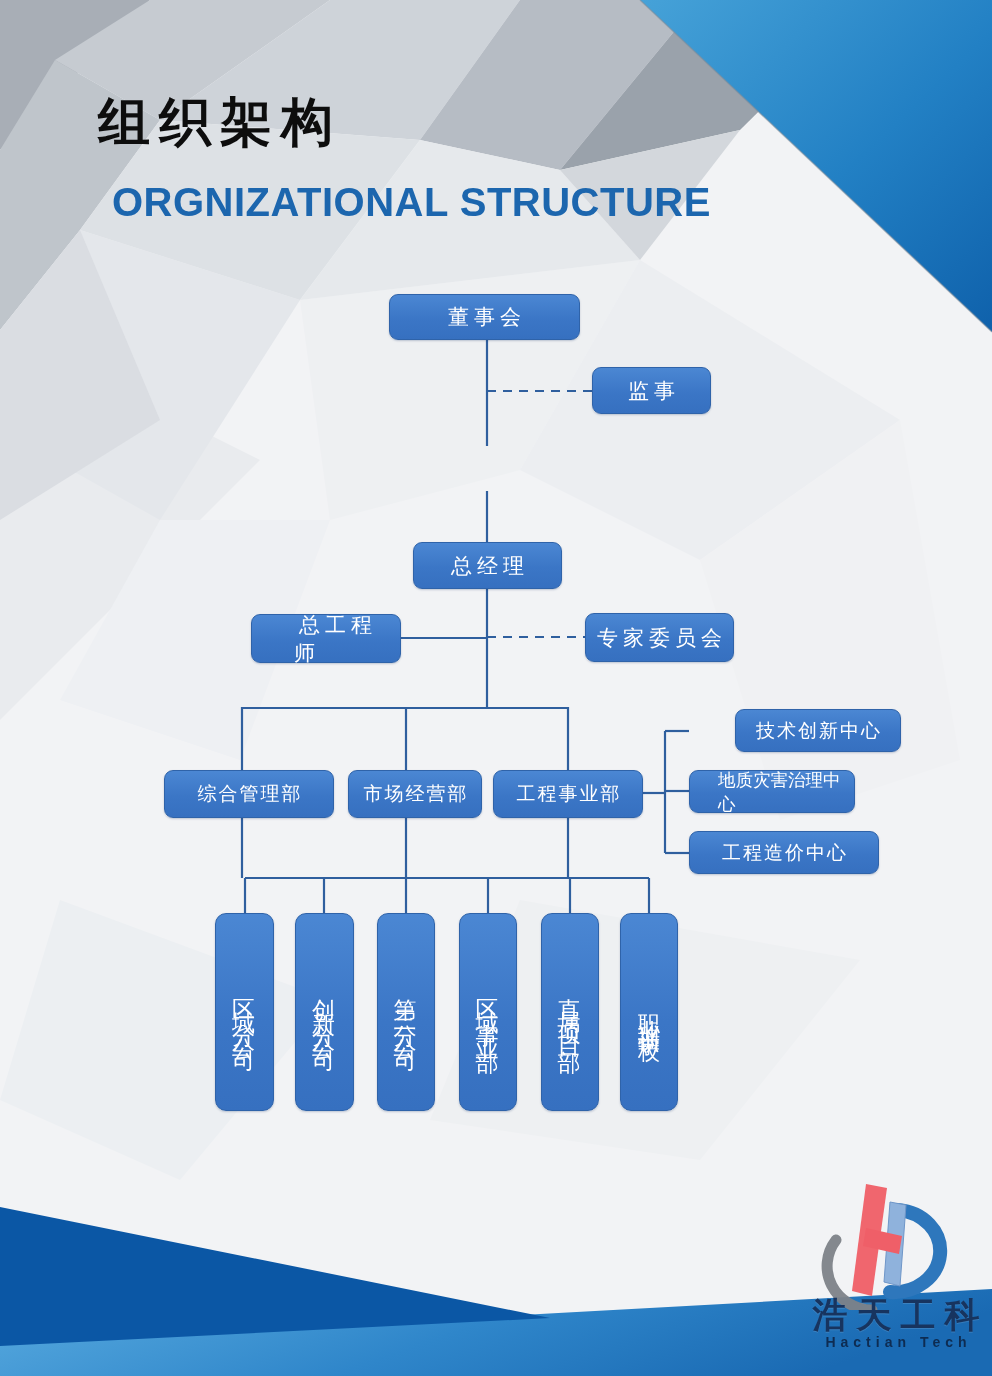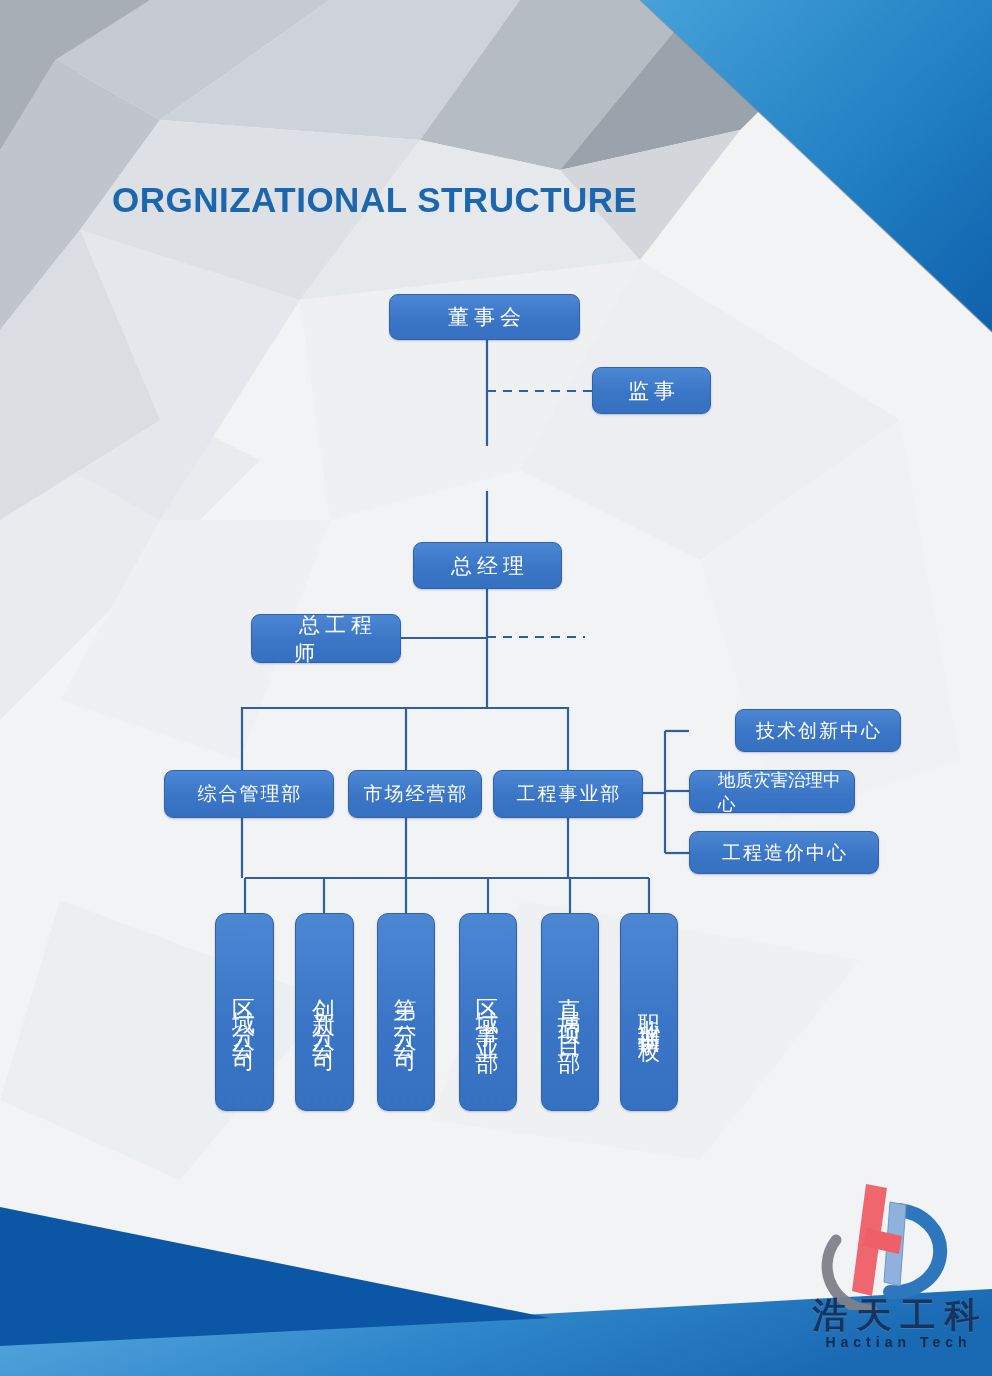--- a/index.html
+++ b/index.html
@@ -11,21 +11,21 @@
   #stage{position:absolute;inset:0;width:992px;height:1376px;}
   .bg-layer{position:absolute;left:0;top:0;z-index:0;}
 
   
   .title-zh{
     position:absolute;left:98px;top:88px;z-index:5;
     font-size:52px;font-weight:900;color:#0d0d0d;letter-spacing:9px;
   }
   .title-en{
     position:absolute;left:112px;top:180px;z-index:5;
-    font-size:35px;font-weight:700;color:#1c66ae;letter-spacing:0.5px;
+    font-size:40px;font-weight:700;color:#1c66ae;letter-spacing:0.5px;
   }
 
   
   #chart{position:absolute;inset:0;z-index:10;}
   .node{
     position:absolute;display:flex;align-items:center;justify-content:center;
     background:linear-gradient(180deg,#4b87d3 0%,#3b76c6 55%,#3670c0 100%);
     border:1px solid #2f63a9;border-radius:9px;
     color:#ffffff;font-size:21px;letter-spacing:5px;text-indent:5px;
     box-shadow:0 1px 2px rgba(30,60,110,0.25);
@@ -95,20 +95,21 @@
     <polygon points="560,170 740,130 640,260" fill="#d3d7dc"></polygon>
 
     <polygon points="640,0 992,0 992,332" fill="url(#cornerBlue)"></polygon>
     <line x1="640" y1="0" x2="992" y2="332" stroke="#7f8c99" stroke-width="1.5" opacity="0.55"></line>
 
     <polygon points="0,1344 992,1289 992,1376 0,1376" fill="url(#bandBlue)"></polygon>
 
     <polygon points="0,1207 550,1318 0,1346" fill="#0b57a5"></polygon>
   </svg>
 
+  <div class="title-zh">组织架构</div>
   <div class="title-en">ORGNIZATIONAL STRUCTURE</div>
 
   <svg class="bg-layer" style="z-index:8;" width="992" height="1376" viewBox="0 0 992 1376">
     <g stroke="#2f5f9e" stroke-width="2.2" fill="none">
 
       <line x1="487" y1="340" x2="487" y2="446"></line>
       <line x1="487" y1="491" x2="487" y2="543"></line>
       <line x1="487" y1="588" x2="487" y2="708"></line>
 
       <line x1="487" y1="391" x2="592" y2="391" stroke-dasharray="9 7"></line>
@@ -138,20 +139,21 @@
       <line x1="665" y1="791" x2="689" y2="791"></line>
       <line x1="665" y1="853" x2="689" y2="853"></line>
     </g>
   </svg>
 
   <div id="chart">
     <div class="node" style="left:389px;top:294px;width:191px;height:46px;">董事会</div>
     <div class="node" style="left:592px;top:367px;width:119px;height:47px;">监事</div>
     <div class="node" style="left:413px;top:542px;width:149px;height:47px;">总经理</div>
     <div class="node" style="left:251px;top:614px;width:150px;height:49px;padding-left:42px;">总工程师</div>
+    <div class="node" style="left:585px;top:613px;width:149px;height:49px;">专家委员会</div>
 
     <div class="node small-ls" style="left:164px;top:770px;width:170px;height:48px;">综合管理部</div>
     <div class="node small-ls" style="left:348px;top:770px;width:134px;height:48px;">市场经营部</div>
     <div class="node small-ls" style="left:493px;top:770px;width:150px;height:48px;">工程事业部</div>
 
     <div class="node small-ls" style="left:689px;top:709px;width:166px;height:43px;margin-left:46px;">技术创新中心</div>
     <div class="node tight" style="left:689px;top:770px;width:166px;height:43px;padding-left:28px;">地质灾害治理中心</div>
     <div class="node small-ls" style="left:689px;top:831px;width:190px;height:43px;">工程造价中心</div>
 
     <div class="node vnode" style="left:215px;top:913px;width:59px;height:198px;">区域分公司</div>

